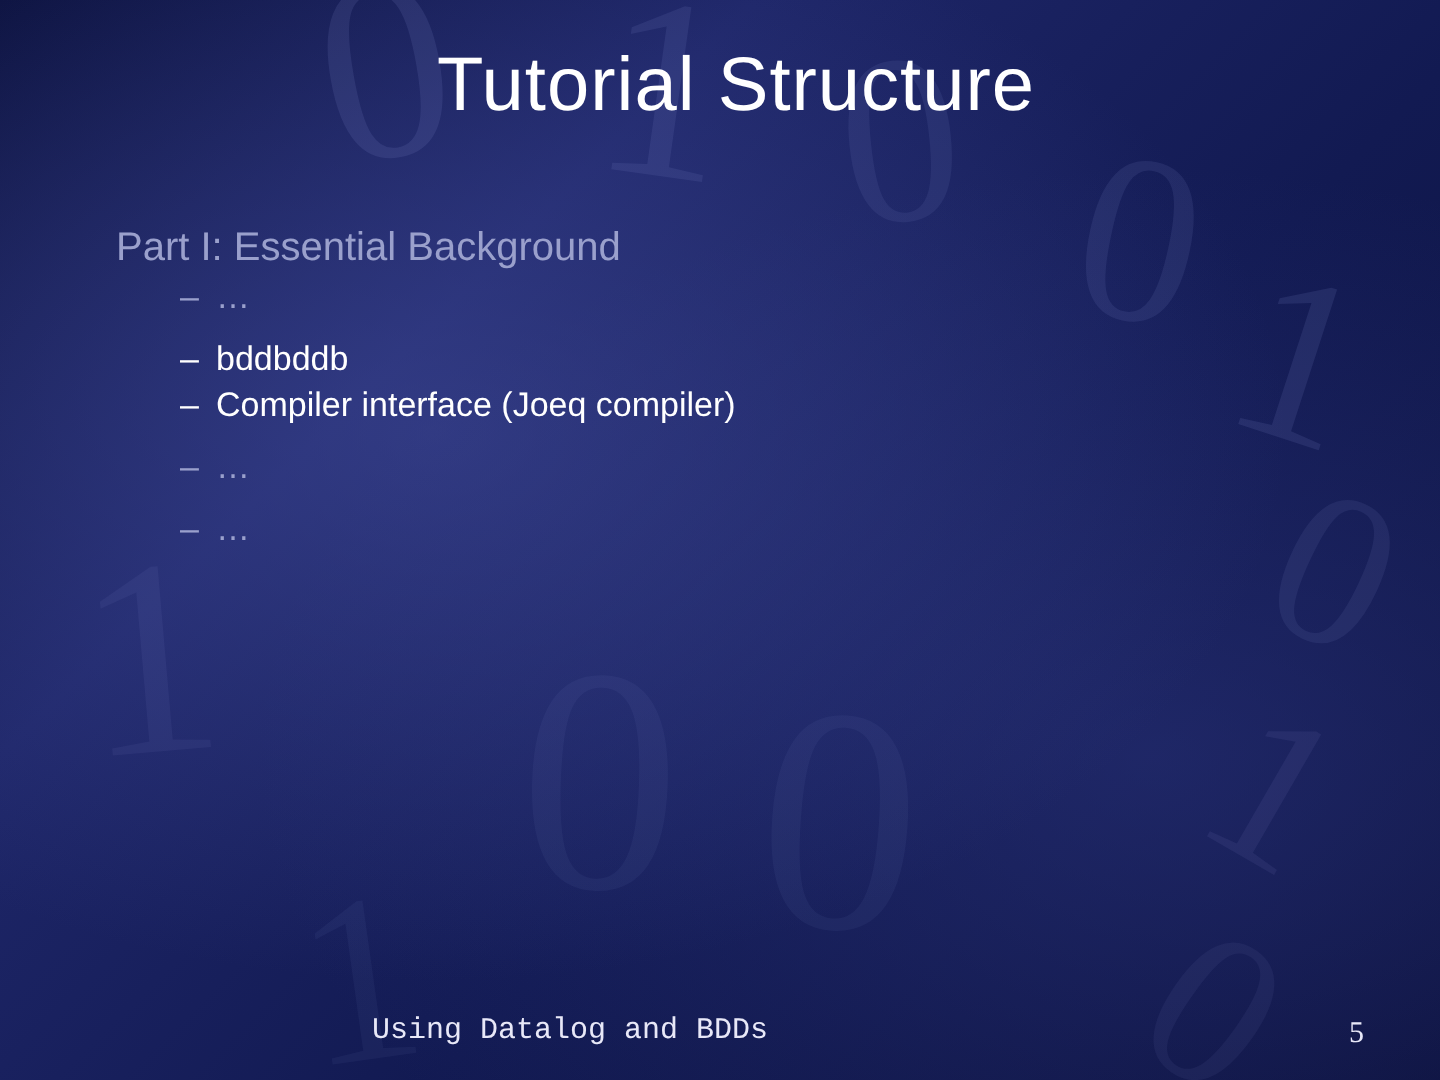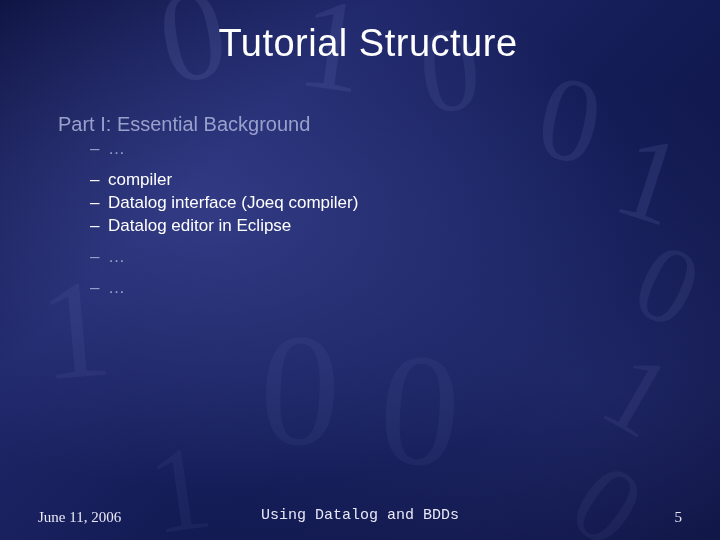--- a/index.html
+++ b/index.html
@@ -100,31 +100,29 @@
   </div>
 
 <div class="slide">
   <h1 class="title">Tutorial Structure</h1>
   <div id="parts-container">
       <div class="part dim">Part I: Essential Background</div>
       <ul class="subitems dim">
         <li><span class="dash">–</span><span class="ellips">…</span></li>
       </ul>
       <ul class="subitems bright">
-        <li><span class="dash">–</span><span>compiler</span></li>
-        <li><span class="dash">–</span><span>Datalog interface (Joeq compiler)</span></li>
-        <li><span class="dash">–</span><span>Datalog editor in Eclipse</span></li>
+        <li><span class="dash">–</span><span>bddbddb</span></li>
+        <li><span class="dash">–</span><span>Compiler interface (Joeq compiler)</span></li>
       </ul>
       <ul class="subitems dim">
         <li><span class="dash">–</span><span class="ellips">…</span></li>
       </ul>
       <ul class="subitems dim">
         <li><span class="dash">–</span><span class="ellips">…</span></li>
       </ul>
     </div>
   <div class="footer">
-    <div class="left">June 11, 2006</div>
     <div class="center">
       <span>Using Datalog and BDDs</span><br>
     </div>
     <div class="right">5</div>
   </div>
 </div>
 
 </body></html>

